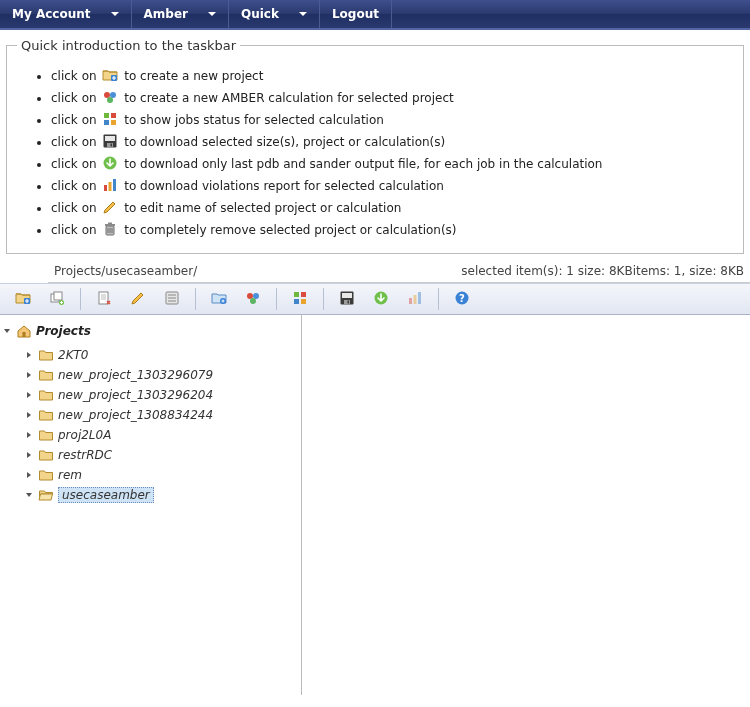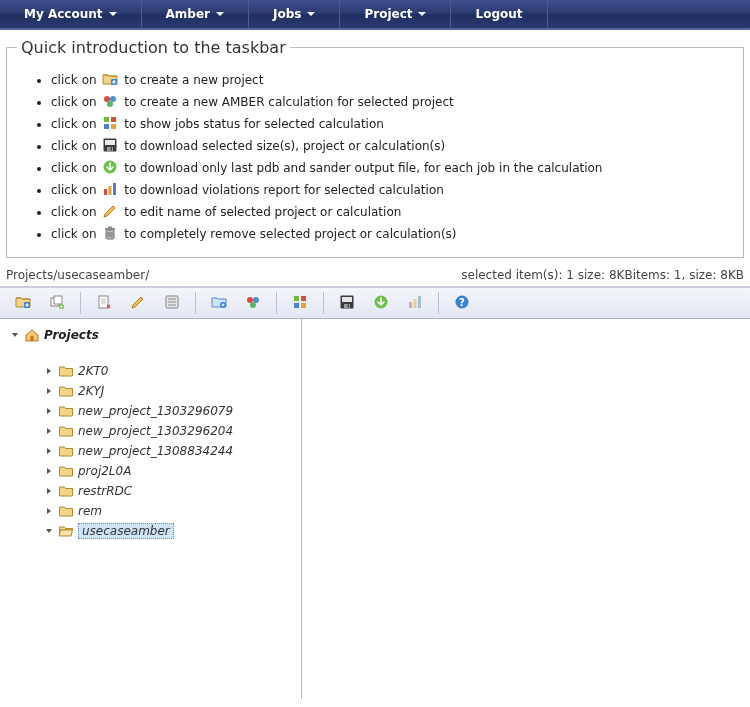--- a/index.html
+++ b/index.html
@@ -15,41 +15,41 @@
   .menubar {
     background: linear-gradient(#3e4f8e, #2b3a6e 48%, #1f2f63 52%, #2b3a6e);
     border-bottom: 2px solid #5266a3;
     display: flex;
     height: 30px;
   }
   .menubar .menuitem {
     color: #fff;
     font-weight: bold;
     font-size: 12px;
-    padding: 0 24px;
+    padding: 0 12px;
     display: flex;
     align-items: center;
-    gap: 6px;
+    gap: 20px;
     border-right: 1px solid #4a5b94;
     cursor: pointer;
   }
   .menubar .caret {
     width: 0; height: 0;
     border-left: 4px solid transparent;
     border-right: 4px solid transparent;
     border-top: 4px solid #fff;
   }
   
   fieldset.intro {
     margin: 8px 6px 6px 6px;
     border: 1px solid #bbb;
     padding: 8px 10px 10px 10px;
   }
   fieldset.intro legend {
-    font-size: 16px;
+    font-size: 13px;
     padding: 0 4px;
     color: #333;
   }
   fieldset.intro ul {
     margin: 6px 0 0 0;
     padding-left: 22px;
   }
   fieldset.intro li {
     margin: 4px 12px;
     line-height: 18px;
@@ -60,20 +60,21 @@
     vertical-align: text-bottom;
     margin: 0 2px;
   }
   
   .statusline {
     display: flex;
     font-size: 12px;
     color: #444;
     padding: 4px 6px 4px 6px;
     border-bottom: 1px solid #ccc;
+    margin-left: 48px;
   }
   .statusline .path { flex: 0 0 auto; }
   .statusline .sel { flex: 1 1 auto; text-align: right; }
   .statusline .itemcount { flex: 0 0 auto; text-align: right; }
   
   .toolbar {
     background: linear-gradient(#f4f6fb, #e2e7f2);
     border-top: 1px solid #c9d0e2;
     border-bottom: 1px solid #aab2c8;
     height: 32px;
@@ -97,27 +98,27 @@
   }
   
   .split {
     display: flex;
     border-top: 0;
     height: 380px;
   }
   .treepane {
     width: 302px;
     border-right: 1px solid #bbb;
-    padding: 6px 8px;
+    padding: 6px 0;
     overflow: auto;
   }
   .contentpane { flex: 1; }
   
   .tree-root { list-style: none; margin: 0; padding: 0; }
-  .tree-root ul { list-style: none; margin: 16px; padding: 0 0 0 18px; }
+  .tree-root ul { list-style: none; margin: 4px; padding: 0 0 0 18px; }
   .tree-row {
     display: flex; align-items: center; gap: 4px;
     height: 20px;
     cursor: pointer;
     padding-left: 2px;
   }
   .tree-row .twisty {
     width: 10px; height: 10px;
     display: inline-flex; align-items: center; justify-content: center;
   }
@@ -245,25 +246,21 @@
 <div class="menubar" id="menubar">
     <div class="menuitem">
       <span>My Account</span>
       <span class="caret"></span>
     </div>
     <div class="menuitem">
       <span>Amber</span>
       <span class="caret"></span>
     </div>
     <div class="menuitem">
-      <span>Jobs</span>
-      <span class="caret"></span>
-    </div>
-    <div class="menuitem">
-      <span>Project</span>
+      <span>Quick</span>
       <span class="caret"></span>
     </div>
     <div class="menuitem">
       <span>Logout</span>
     </div>
   </div>
 
 <fieldset class="intro">
   <legend>Quick introduction to the taskbar</legend>
   <ul id="intro-list">
@@ -400,33 +397,20 @@
             <li>
               <div class="tree-row child">
                 <span class="twisty">
                   <svg width="8" height="8">
                     <use href="#tw-right"></use>
                   </svg>
                 </span>
                 <span class="node-icon"><svg class="" width="16" height="16">
                     <use href="#ico-folder"></use>
                   </svg></span>
-                <span class="tree-label">2KYJ</span>
-              </div>
-            </li>
-            <li>
-              <div class="tree-row child">
-                <span class="twisty">
-                  <svg width="8" height="8">
-                    <use href="#tw-right"></use>
-                  </svg>
-                </span>
-                <span class="node-icon"><svg class="" width="16" height="16">
-                    <use href="#ico-folder"></use>
-                  </svg></span>
                 <span class="tree-label">new_project_1303296079</span>
               </div>
             </li>
             <li>
               <div class="tree-row child">
                 <span class="twisty">
                   <svg width="8" height="8">
                     <use href="#tw-right"></use>
                   </svg>
                 </span>

